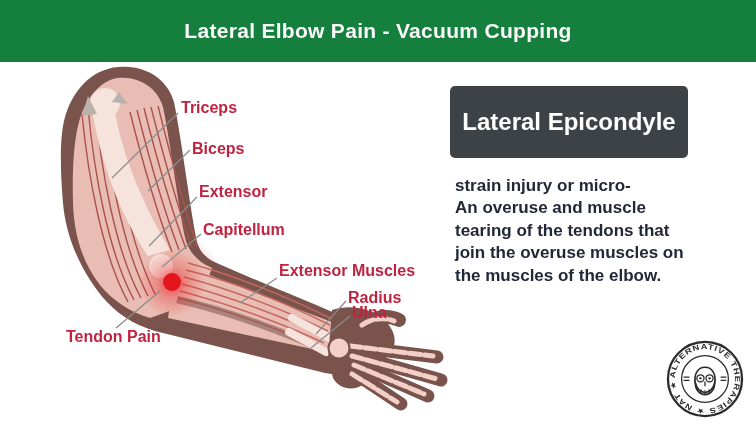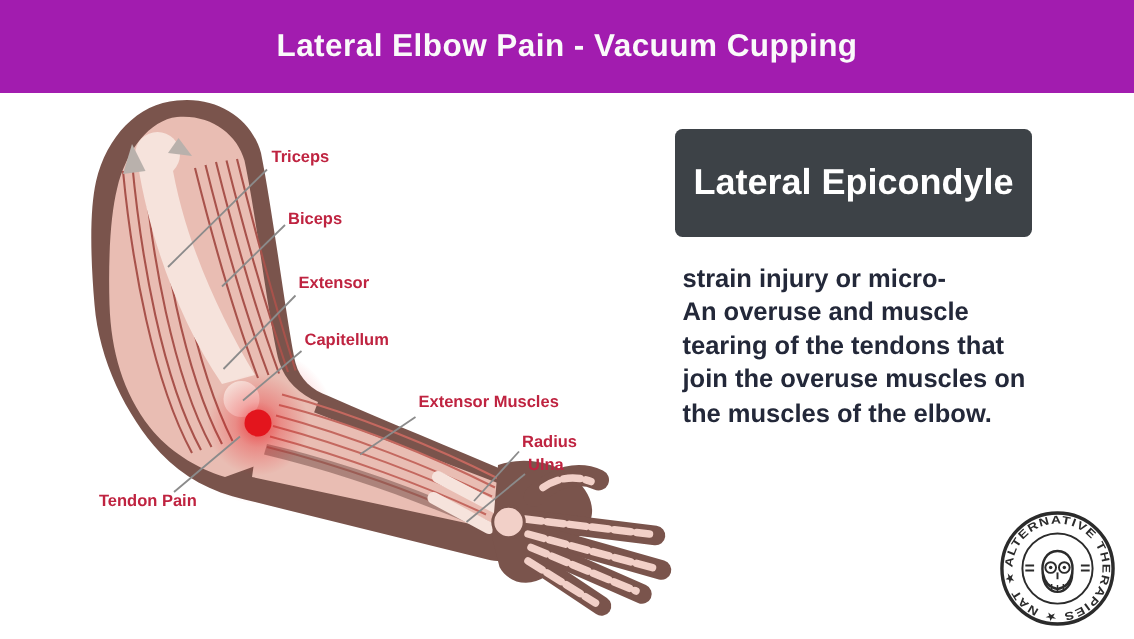--- a/index.html
+++ b/index.html
@@ -2,28 +2,28 @@
 <html><head>
 <meta charset="utf-8">
 <style>
   html,body { margin:0; padding:0; background:#ffffff; }
   .canvas {
     position:relative; width:756px; height:426px; background:#ffffff;
     font-family:"Liberation Sans","DejaVu Sans",sans-serif; overflow:hidden;
   }
   .header-bar {
     position:absolute; left:0; top:0; width:756px; height:62px;
-    background:#a21caf; display:flex; align-items:center; justify-content:center;
+    background:#15803d; display:flex; align-items:center; justify-content:center;
   }
   .page-title {
     color:#fafafa; font-size:21px; font-weight:bold; letter-spacing:0.3px; margin:0;
   }
   svg.arm { position:absolute; left:0; top:0; }
   .anatomy-label {
-    position:absolute; color:#bf2340; font-size:11px; font-weight:bold;
+    position:absolute; color:#bf2340; font-size:16px; font-weight:bold;
     white-space:nowrap; line-height:1;
   }
   .info-title-box {
     position:absolute; left:450px; top:86px; width:238px; height:72px;
     background:#3d4247; border-radius:5px; color:#ffffff;
     display:flex; flex-direction:column; align-items:center; justify-content:center;
     font-size:24px; font-weight:bold; line-height:26px; text-align:center;
   }
   .description {
     position:absolute; left:455px; top:175px; width:280px;

